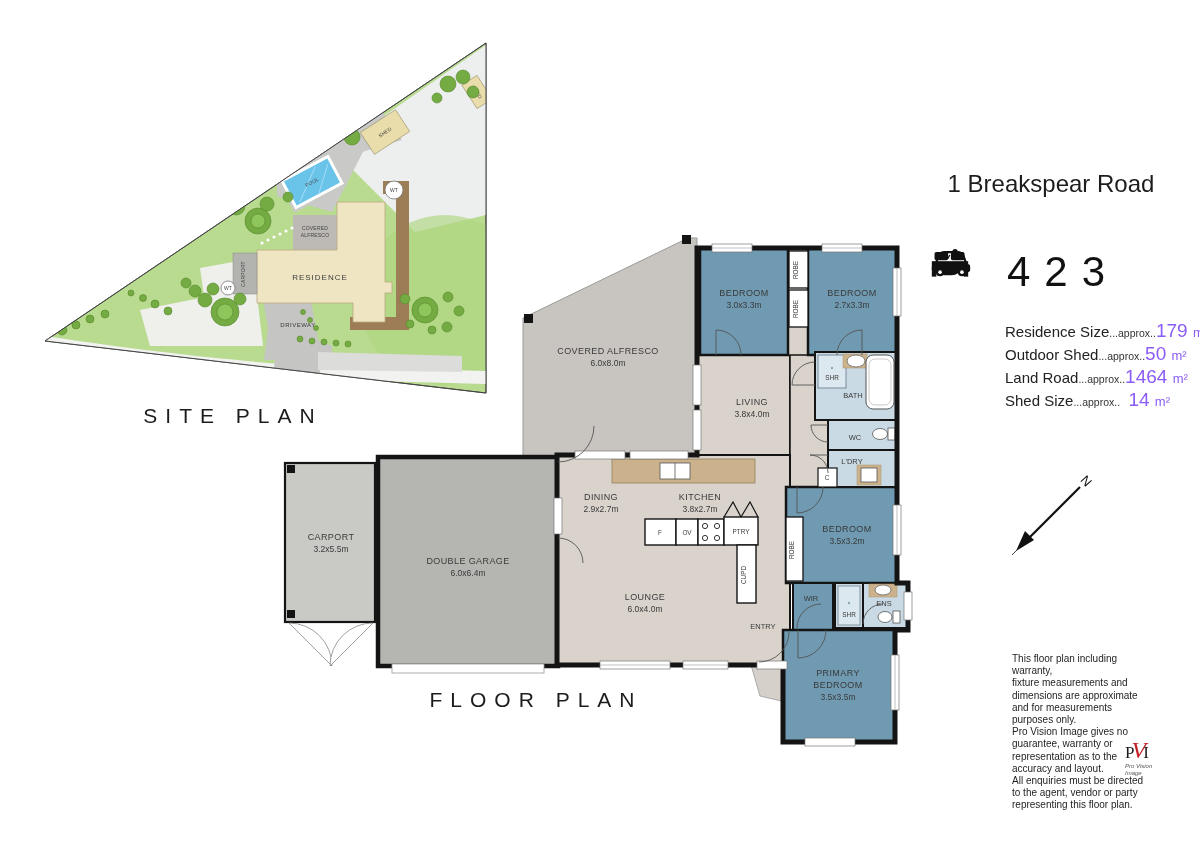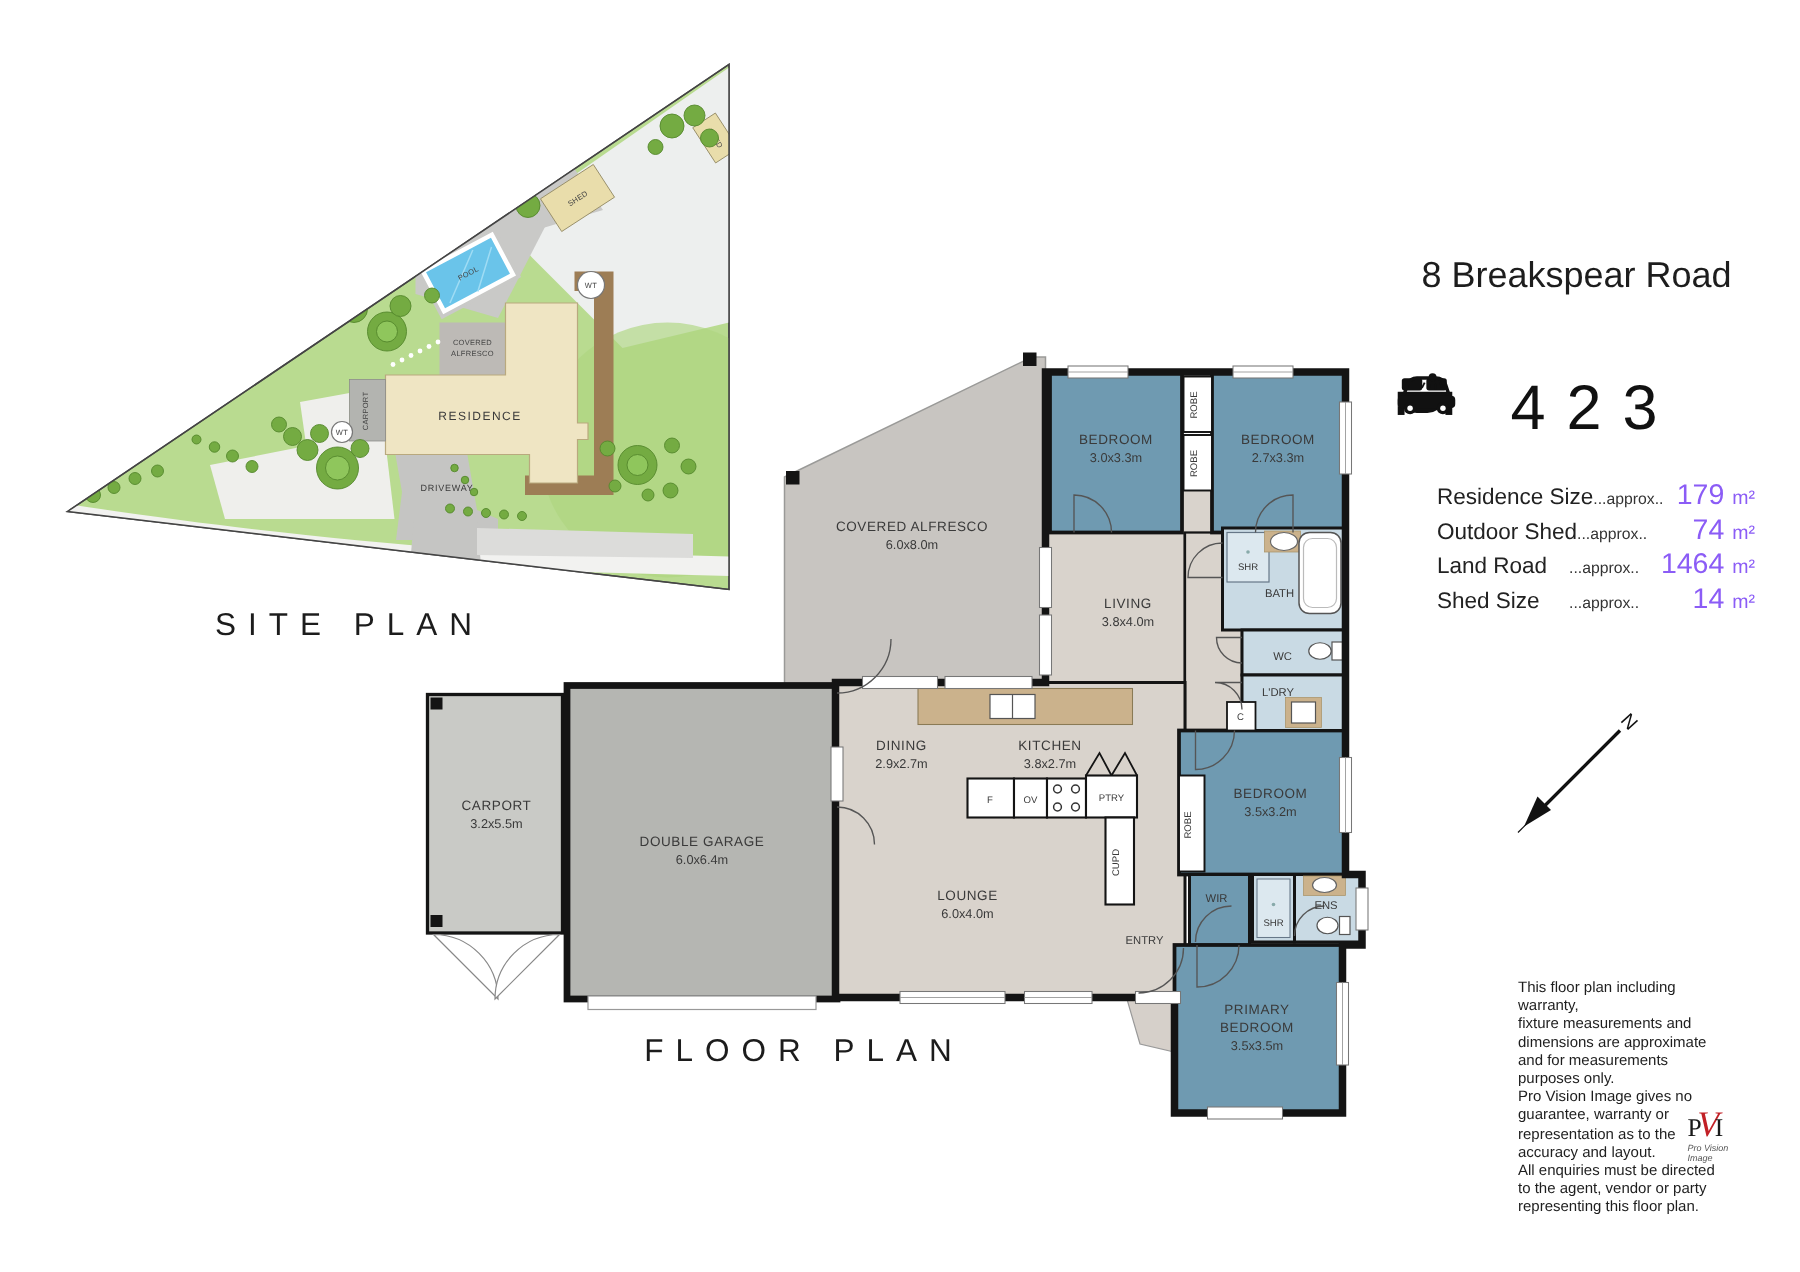--- a/index.html
+++ b/index.html
@@ -17,21 +17,21 @@
   .brand{position:absolute;left:0;top:62px;width:262px;text-align:center;
          font-weight:bold;font-size:56px;color:#111;letter-spacing:-2px;}
   .brand .at{color:#29aae1;font-size:62px;}
   .addr{position:absolute;left:0;top:168px;width:262px;text-align:center;
         font-size:24px;color:#1d1d1d;line-height:31px;}
   .features{position:absolute;left:10px;top:248px;width:252px;display:flex;
             justify-content:center;align-items:center;gap:14px;}
   .feat{display:flex;align-items:center;gap:7px;}
   .feat .num{font-size:42px;color:#111;}
   .sizes{position:absolute;left:38px;top:320px;width:212px;}
-  .srow{display:flex;align-items:baseline;height:23px;}
+  .srow{display:flex;align-items:baseline;height:23px;margin-left:47px;}
   .srow .lab{font-size:15px;color:#222;flex:1;white-space:nowrap;}
   .srow .apx{font-size:10.5px;color:#333;width:58px;}
   .srow .val{font-size:19px;color:#8b5cf6;width:66px;text-align:right;white-space:nowrap;}
   .srow .unit{font-size:13px;}
   .disc{position:absolute;left:92px;top:653px;width:138px;font-size:10px;
         line-height:12.2px;color:#1e1e1e;}
   .pvi{position:absolute;left:205px;top:740px;width:50px;text-align:left;color:#1a1a1a;}
   .pvi .row{font-family:"Liberation Serif",serif;line-height:20px;}
   .pvi .p,.pvi .i{font-size:17px;}
   .pvi .v{font-size:24px;color:#c22026;font-style:italic;margin:0 -3px;}
@@ -334,21 +334,21 @@
     <line x1="1024" y1="543" x2="1012" y2="555" stroke="#111" stroke-width="0.8"></line>
     <polygon points="1016,551 1034,540 1025,531" fill="#111"></polygon>
     <text x="1083" y="484" font-size="13" fill="#111" text-anchor="middle" transform="rotate(48 1083 484)">N</text>
   </g>
 </svg>
 
 <div class="panel">
 
 
   <div class="addr">
-    <div>8 Breakspear Road</div>
+    <div>1 Breakspear Road</div>
   </div>
 
   <div class="features">
     <div class="feat">
       <span class="num">4</span>
       <svg width="40" height="30" viewBox="0 0 44 32">
         <rect x="5" y="4" width="15" height="9" rx="2" fill="#111"></rect>
         <rect x="23" y="4" width="15" height="9" rx="2" fill="#111"></rect>
         <rect x="2" y="14" width="40" height="11" fill="#111"></rect>
         <rect x="2" y="25" width="5" height="6" fill="#111"></rect>
@@ -384,21 +384,21 @@
 
   <div class="sizes">
     <div class="srow">
       <span class="lab">Residence Size</span>
       <span class="apx">...approx..</span>
       <span class="val"><span>179</span> <span class="unit">m²</span></span>
     </div>
     <div class="srow">
       <span class="lab">Outdoor Shed</span>
       <span class="apx">...approx..</span>
-      <span class="val"><span>74</span> <span class="unit">m²</span></span>
+      <span class="val"><span>50</span> <span class="unit">m²</span></span>
     </div>
     <div class="srow">
       <span class="lab">Land Road</span>
       <span class="apx">...approx..</span>
       <span class="val"><span>1464</span> <span class="unit">m²</span></span>
     </div>
     <div class="srow">
       <span class="lab">Shed Size</span>
       <span class="apx">...approx..</span>
       <span class="val"><span>14</span> <span class="unit">m²</span></span>

